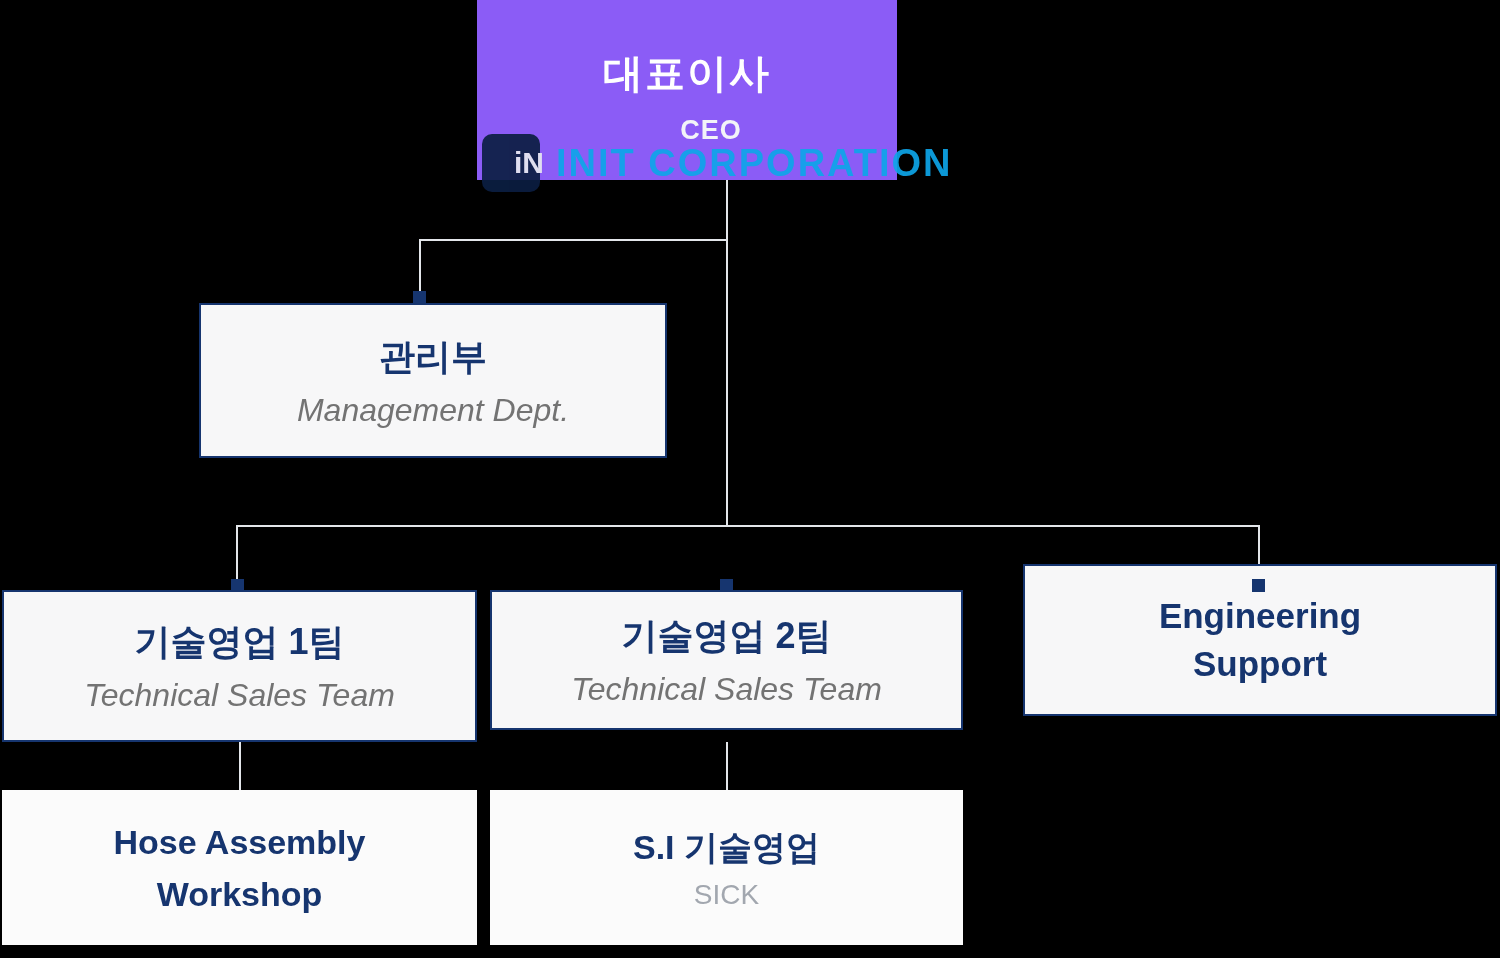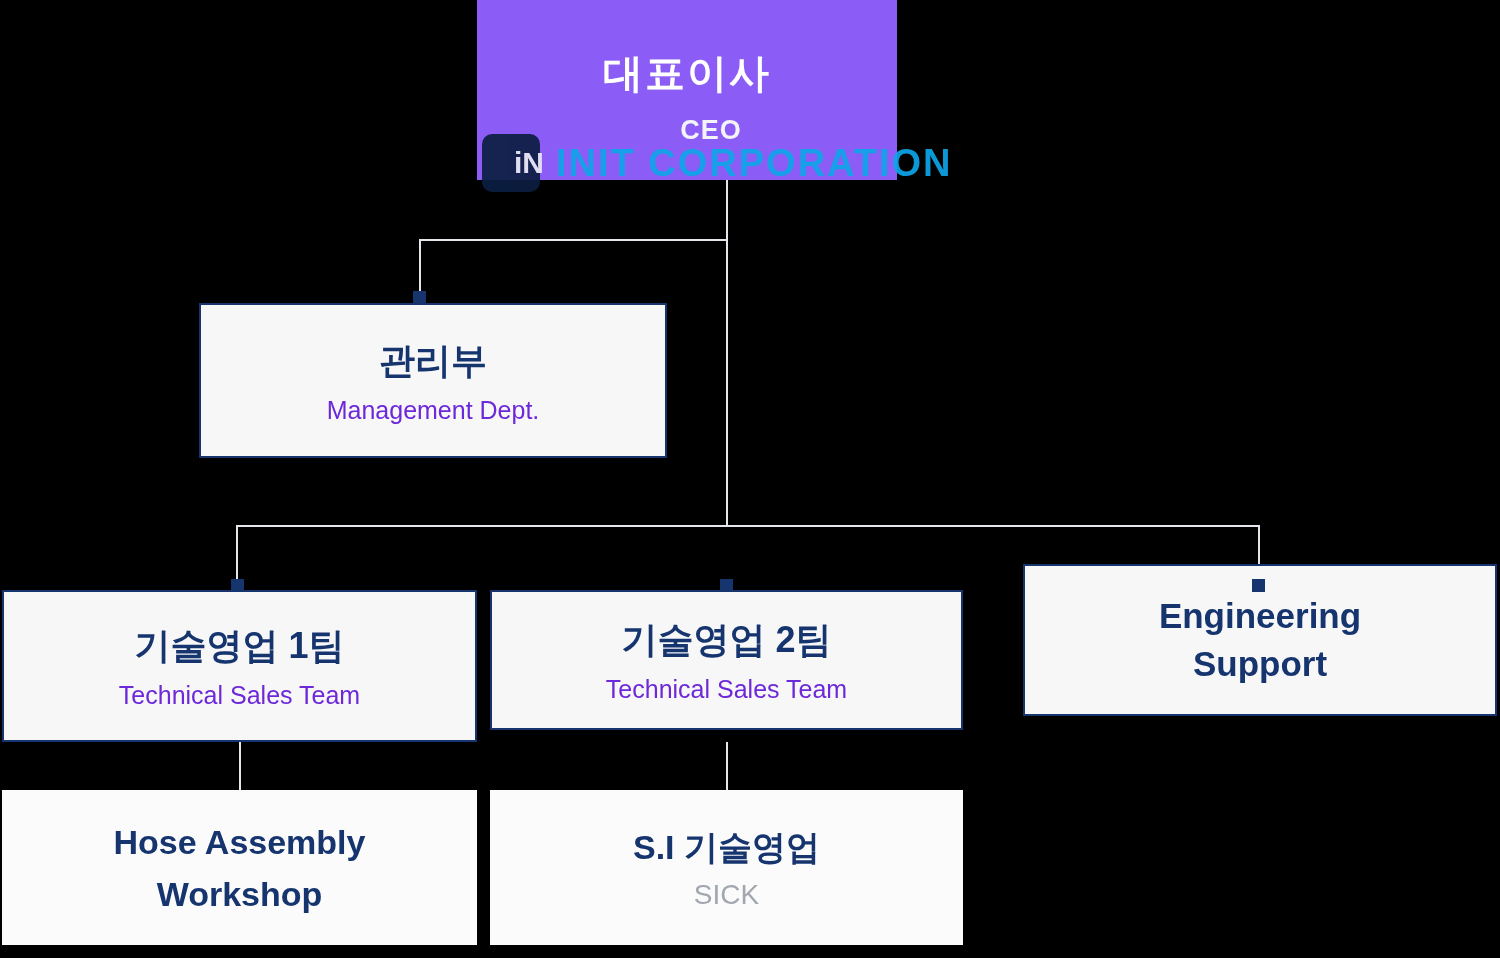--- a/index.html
+++ b/index.html
@@ -64,21 +64,21 @@
     white-space: nowrap;
   }
 
   
   .dept {
     background: #f7f7f8;
     border: 2px solid #16356f;
     gap: 10px;
   }
   .dept .title { color: #16356f; font-size: 36px; font-weight: 700; }
-  .dept .subtitle { color: #6d28d9; font-size: 25px; font-weight: 500; }
+  .dept .subtitle { color: #737373; font-size: 32px; font-weight: 500; font-style: italic; }
 
   .box-management { left: 185px; top: 303px; width: 468px; height: 155px; margin-left: 14px; }
   .box-sales1     { left: 2px;   top: 590px; width: 475px; height: 152px; }
   .box-sales2     { left: 490px; top: 590px; width: 473px; height: 140px; }
   .box-engineering{ left: 1023px;top: 564px; width: 474px; height: 152px; }
   .box-engineering .title { font-size: 35px; font-weight: 600; line-height: 48px; max-width: 300px; }
 
   .plain { background: #fbfbfb; border: none; }
   .box-hose { left: 2px;   top: 790px; width: 475px; height: 155px; }
   .box-hose .title { color: #16356f; font-size: 34px; font-weight: 700; line-height: 52px; max-width: 400px; }

